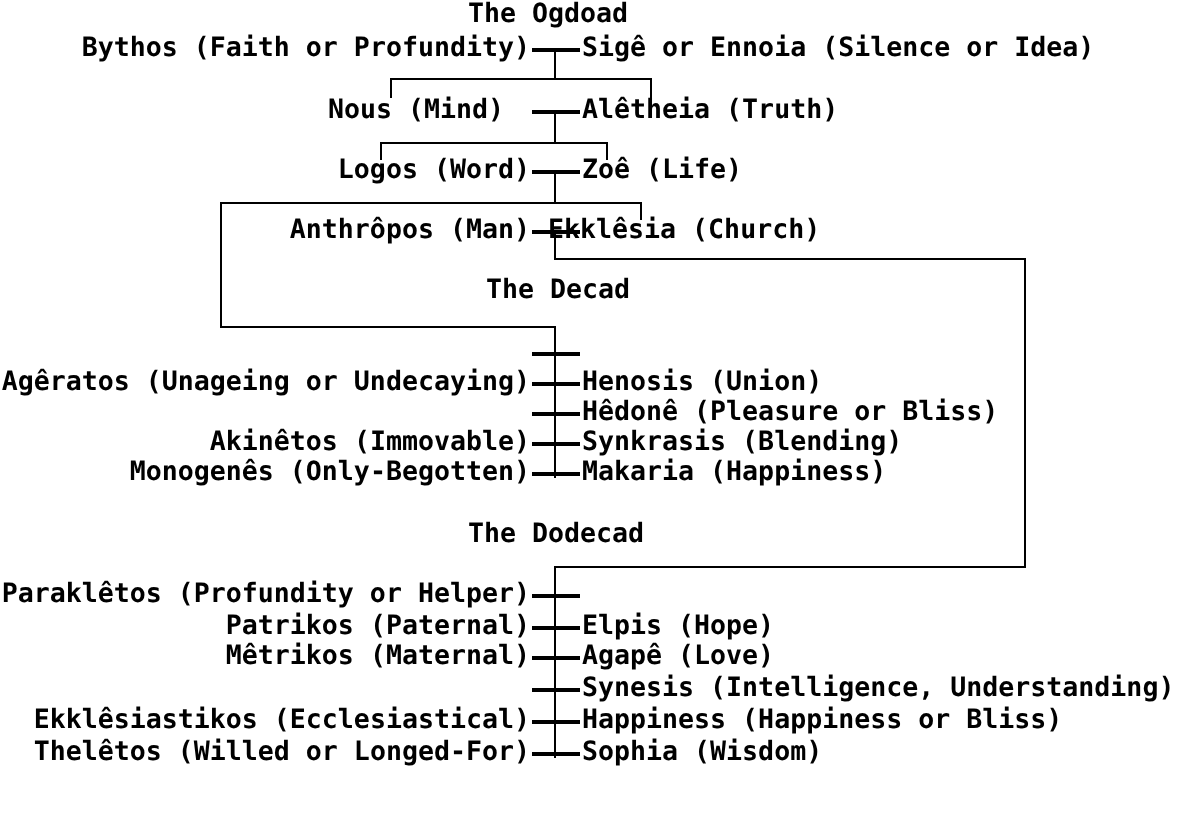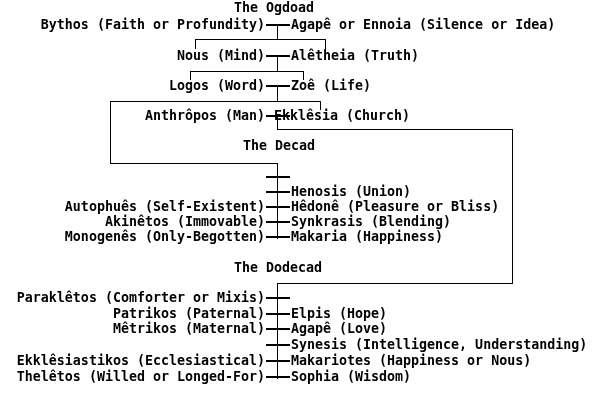--- a/index.html
+++ b/index.html
@@ -28,44 +28,44 @@
 </head>
 <body>
 
 <div id="canvas">
 
   <span class="txt" style="left:234px; top:0px">The Ogdoad</span>
   <span class="txt" style="left:243px; top:138px">The Decad</span>
   <span class="txt" style="left:234px; top:260px">The Dodecad</span>
 
   <span class="txt" style="right:335px; top:17px">Bythos (Faith or Profundity)</span>
-  <span class="txt" style="left:291px;  top:17px">Agapê or Ennoia (Silence or Idea)</span>
-  <span class="txt" style="right:335px; top:48px">Nous (Mind)</span>
+  <span class="txt" style="left:291px;  top:17px">Sigê or Ennoia (Silence or Idea)</span>
+  <span class="txt" style="right:348px; top:48px">Nous (Mind)</span>
   <span class="txt" style="left:291px;  top:48px">Alêtheia (Truth)</span>
   <span class="txt" style="right:335px; top:78px">Logos (Word)</span>
   <span class="txt" style="left:291px;  top:78px">Zoê (Life)</span>
   <span class="txt" style="right:335px; top:108px">Anthrôpos (Man)</span>
   <span class="txt" style="left:274px;  top:108px">Ekklêsia (Church)</span>
 
+  <span class="txt" style="right:335px; top:184px">Agêratos (Unageing or Undecaying)</span>
   <span class="txt" style="left:291px;  top:184px">Henosis (Union)</span>
-  <span class="txt" style="right:335px; top:199px">Autophuês (Self-Existent)</span>
   <span class="txt" style="left:291px;  top:199px">Hêdonê (Pleasure or Bliss)</span>
   <span class="txt" style="right:335px; top:214px">Akinêtos (Immovable)</span>
   <span class="txt" style="left:291px;  top:214px">Synkrasis (Blending)</span>
   <span class="txt" style="right:335px; top:229px">Monogenês (Only-Begotten)</span>
   <span class="txt" style="left:291px;  top:229px">Makaria (Happiness)</span>
 
-  <span class="txt" style="right:335px; top:290px">Paraklêtos (Comforter or Mixis)</span>
+  <span class="txt" style="right:335px; top:290px">Paraklêtos (Profundity or Helper)</span>
   <span class="txt" style="right:335px; top:306px">Patrikos (Paternal)</span>
   <span class="txt" style="left:291px;  top:306px">Elpis (Hope)</span>
   <span class="txt" style="right:335px; top:321px">Mêtrikos (Maternal)</span>
   <span class="txt" style="left:291px;  top:321px">Agapê (Love)</span>
   <span class="txt" style="left:291px;  top:337px">Synesis (Intelligence, Understanding)</span>
   <span class="txt" style="right:335px; top:353px">Ekklêsiastikos (Ecclesiastical)</span>
-  <span class="txt" style="left:291px;  top:353px">Makariotes (Happiness or Nous)</span>
+  <span class="txt" style="left:291px;  top:353px">Happiness (Happiness or Bliss)</span>
   <span class="txt" style="right:335px; top:369px">Thelêtos (Willed or Longed-For)</span>
   <span class="txt" style="left:291px;  top:369px">Sophia (Wisdom)</span>
 
   <div class="dash" style="left:266px; top:24px;  width:24px"></div>
   <div class="dash" style="left:266px; top:55px;  width:24px"></div>
   <div class="dash" style="left:266px; top:85px;  width:24px"></div>
   <div class="dash" style="left:266px; top:115px; width:24px"></div>
   <div class="dash" style="left:266px; top:176px; width:24px"></div>
   <div class="dash" style="left:266px; top:191px; width:24px"></div>
   <div class="dash" style="left:266px; top:206px; width:24px"></div>

